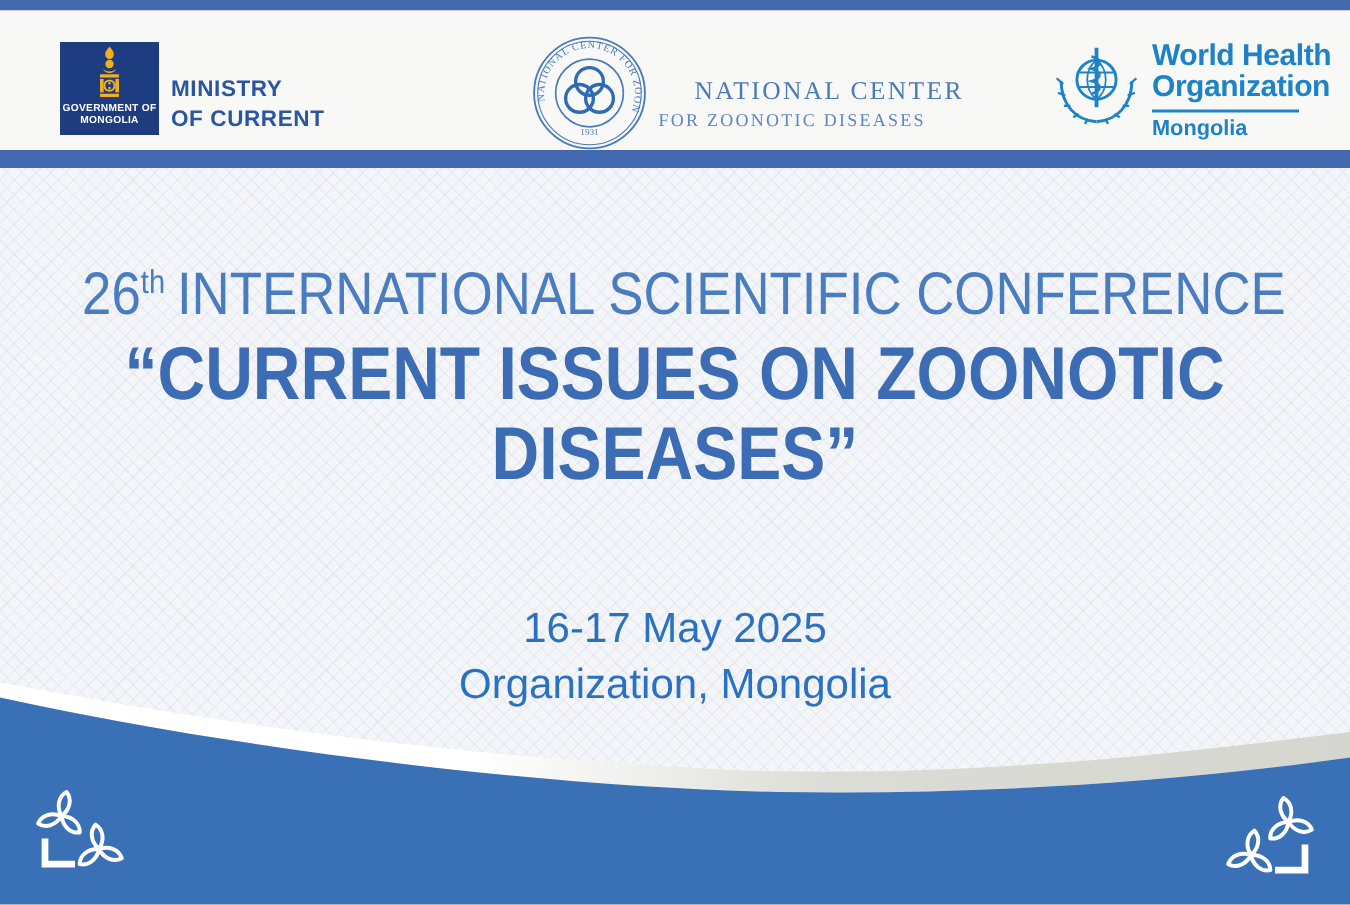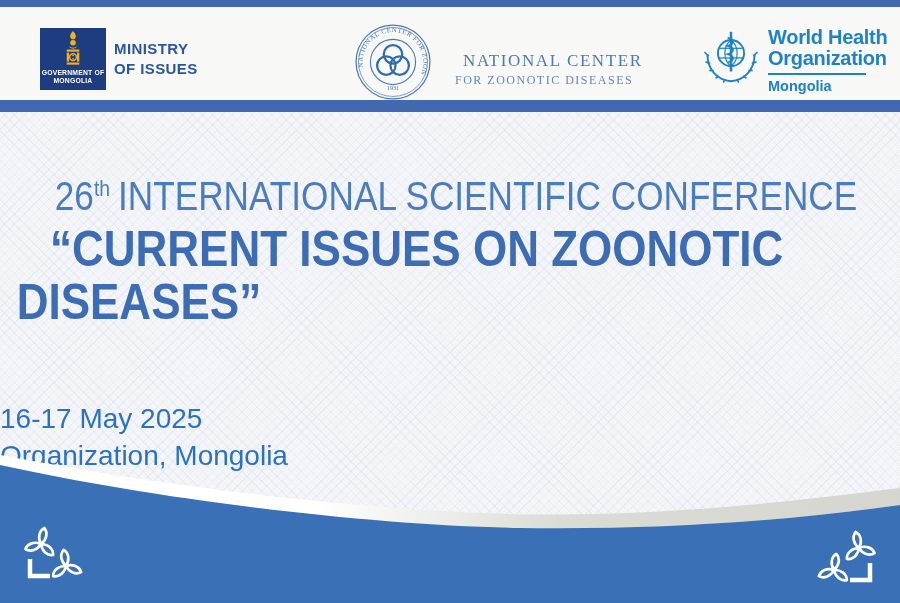--- a/index.html
+++ b/index.html
@@ -7,48 +7,48 @@
           font-family:"Liberation Sans",sans-serif;background:#f4f5f8;}
 
   
   .top-bar{position:absolute;left:0;top:0;width:900px;height:7px;background:#4268ae;}
   .divider{position:absolute;left:0;top:100px;width:900px;height:12px;background:#4269b0;}
 
   
   .header{position:absolute;left:0;top:7px;width:900px;height:93px;background:#f8f8f7;}
 
   
-  .moh{position:absolute;left:40px;top:21px;display:flex;align-items:center;}
+  .moh{position:absolute;left:40px;top:21px;display:flex;align-items:flex-end;}
   .gov-square{width:66px;height:62px;background:#1e3c80;display:flex;flex-direction:column;
               align-items:center;justify-content:flex-start;padding-top:3px;box-sizing:border-box;}
   .gov-caption{color:#fff;font-size:6.8px;font-weight:bold;text-align:center;line-height:1.25;
                letter-spacing:.2px;margin-top:2px;}
   .moh-name{margin-left:8px;color:#2a55a0;font-weight:bold;font-size:15px;line-height:1.35;
             letter-spacing:.4px;}
 
   
   .nczd{position:absolute;left:354px;top:16px;display:flex;align-items:flex-start;}
   .nczd-name{margin-left:7px;margin-top:28px;color:#4a7ab8;font-family:"Liberation Serif",serif;}
   .nczd-name .l1{font-size:17px;letter-spacing:1.6px;line-height:1.2;margin-left:24px;}
-  .nczd-name .l2{font-size:12px;letter-spacing:1.5px;line-height:1.5;color:#5d87c0;margin-left:16px;}
+  .nczd-name .l2{font-size:12px;letter-spacing:1.5px;line-height:1.5;color:#5d87c0;}
 
   
   .who{position:absolute;left:702px;top:20px;display:flex;align-items:flex-start;}
   .who-text{margin-left:8px;color:#1d82c6;}
   .who-text .l{font-weight:bold;font-size:20px;line-height:1.04;letter-spacing:-.3px;}
   .who-rule{border:0;border-top:2.5px solid #1d82c6;margin:4px 0 3px 0;width:98px;}
   .who-country{font-weight:bold;font-size:14.5px;}
 
   
   .main{position:absolute;left:0;top:112px;width:900px;height:415px;
         background-color:#f4f5f8;
         background-image:
           repeating-linear-gradient(45deg, rgba(205,214,228,.28) 0 1px, transparent 1px 7px),
           repeating-linear-gradient(-45deg, rgba(205,214,228,.28) 0 1px, transparent 1px 7px);
-        }
+        text-align:center;}
   .condensed{display:inline-block;transform:scaleX(.88);transform-origin:50% 50%;white-space:nowrap;}
   .conf-title{margin-top:64px;font-size:40px;color:#4a7dc0;line-height:1;}
   .conf-title sup{font-size:55%;vertical-align:super;margin-right:9px;letter-spacing:0;}
   .theme{margin-top:7px;font-size:50px;font-weight:bold;color:#3c6cb3;line-height:1.06;}
   .date-block{margin-top:72px;font-size:28px;color:#2a72c0;line-height:1.32;}
 
   
   .wave{position:absolute;left:0;top:438px;width:900px;height:165px;}
 </style>
 </head>
@@ -76,21 +76,21 @@
             <rect x="5" y="35" width="14" height="2.4"></rect>
           </g>
         </svg>
         <div class="gov-caption">
           <div>GOVERNMENT OF</div>
           <div>MONGOLIA</div>
         </div>
       </div>
       <div class="moh-name">
         <div>MINISTRY</div>
-        <div>OF ISSUES</div>
+        <div>OF CURRENT</div>
       </div>
     </div>
 
     <div class="nczd">
       <svg width="78" height="78" viewBox="0 0 76 76">
         <circle cx="38" cy="38" r="36" fill="none" stroke="#4a7ab8" stroke-width="1.2"></circle>
         <circle cx="38" cy="38" r="33.6" fill="none" stroke="#4a7ab8" stroke-width="0.7"></circle>
         <circle cx="38" cy="38" r="22" fill="none" stroke="#4a7ab8" stroke-width="1.1"></circle>
         <g fill="none" stroke="#2f6bb0" stroke-width="2.2">
           <circle cx="38" cy="30.5" r="9"></circle>

